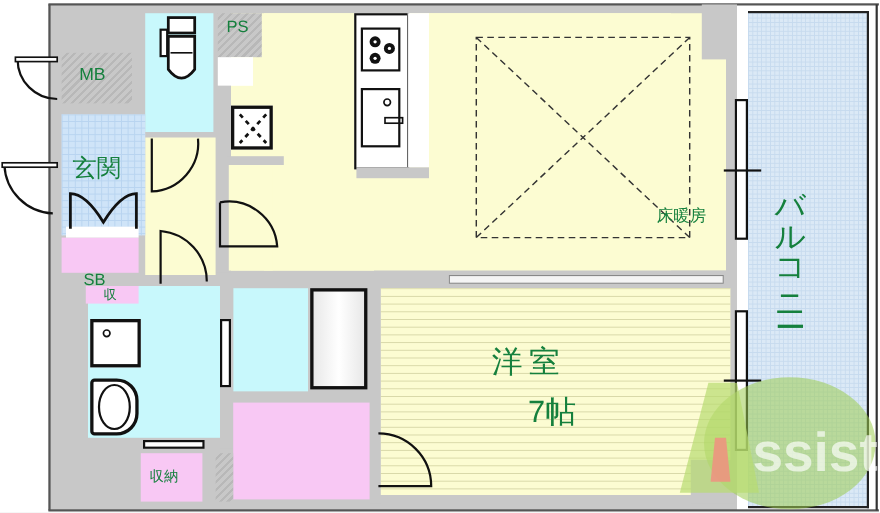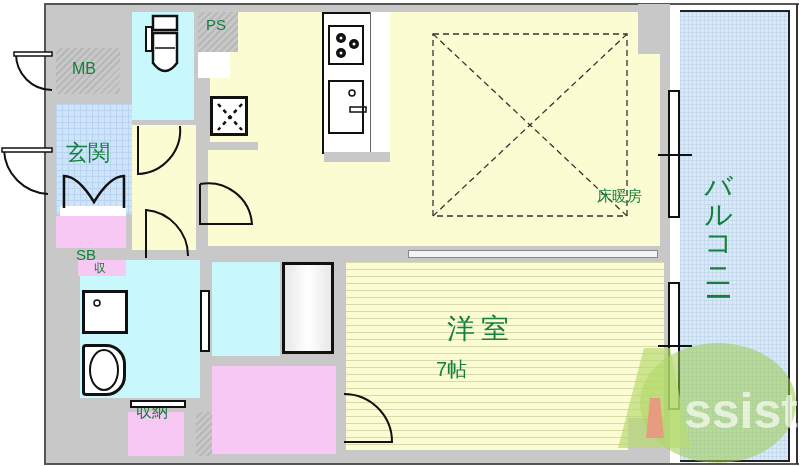--- a/index.html
+++ b/index.html
@@ -80,21 +80,21 @@
 
   <div class="abs wall" style="left:340px;top:246px;width:330px;height:16px;"></div>
   <div class="abs" style="left:408px;top:250px;width:250px;height:8px;background:#f4f4f4;border:1px solid #888;"></div>
 
   <div class="abs" style="left:668px;top:90px;width:12px;height:128px;border:2px solid #111;background:#fff;"></div>
   <div class="abs" style="left:658px;top:154px;width:34px;height:1.5px;background:#111;"></div>
 
   <div class="abs lined" style="left:346px;top:262px;width:318px;height:188px;"></div>
   <div class="abs wall" style="left:628px;top:418px;width:40px;height:40px;"></div>
   <div class="label" style="left:447px;top:310px;font-size:28px;letter-spacing:6px;">洋室</div>
-  <div class="label" style="left:436px;top:356px;font-size:20px;">7帖</div>
+  <div class="label" style="left:480px;top:356px;font-size:28px;">7帖</div>
   <div class="abs" style="left:668px;top:282px;width:12px;height:128px;border:2px solid #111;background:#fff;"></div>
   <div class="abs" style="left:658px;top:345px;width:34px;height:1.5px;background:#111;"></div>
 
   <div class="abs cyan" style="left:132px;top:12px;width:62px;height:108px;"></div>
   <div class="abs" style="left:145px;top:15px;width:40px;height:62px;">
     <svg width="40" height="62">
         <rect x="8" y="1" width="24" height="14" fill="#fff" stroke="#111" stroke-width="2.5"></rect>
         <rect x="1" y="12" width="6" height="24" fill="#fff" stroke="#111" stroke-width="2"></rect>
         <path d="M8 18 L32 18 L32 48 Q20 64 8 48 Z" fill="#fff" stroke="#111" stroke-width="2.5"></path>
         <line x1="10" y1="33" x2="30" y2="33" stroke="#111" stroke-width="1.5"></line>
@@ -131,21 +131,21 @@
   <div class="abs" style="left:282px;top:262px;width:52px;height:92px;border:3px solid #111;background:linear-gradient(90deg,#e8e8e8,#ffffff,#e8e8e8);"></div>
   <div class="abs wall" style="left:200px;top:258px;width:12px;height:150px;"></div>
   <div class="abs wall" style="left:336px;top:258px;width:10px;height:200px;"></div>
   <div class="abs" style="left:200px;top:290px;width:10px;height:62px;border:2px solid #111;background:#fff;"></div>
   <div class="abs wall" style="left:200px;top:356px;width:140px;height:10px;"></div>
 
   <div class="abs pink" style="left:212px;top:366px;width:124px;height:88px;"></div>
   <div class="abs hatch" style="left:196px;top:412px;width:16px;height:44px;"></div>
 
   <div class="abs pink" style="left:128px;top:412px;width:56px;height:44px;"></div>
-  <div class="label" style="left:136px;top:402px;font-size:16px;">収納</div>
+  <div class="label" style="left:136px;top:424px;font-size:13px;">収納</div>
   <div class="abs" style="left:130px;top:400px;width:56px;height:8px;border:2px solid #111;background:#fff;"></div>
 
   <svg style="left:0;top:146px;" width="56" height="56">
       <path d="M52 4 L4 4 A46 46 0 0 0 48 48" fill="none" stroke="#111" stroke-width="2"></path>
       <rect x="2" y="2" width="50" height="4" fill="#fff" stroke="#111" stroke-width="1.5"></rect>
     </svg>
   <svg style="left:12px;top:50px;" width="44" height="44">
       <path d="M40 4 L4 4 A36 36 0 0 0 40 40" fill="none" stroke="#111" stroke-width="2"></path>
       <rect x="2" y="2" width="38" height="4" fill="#fff" stroke="#111" stroke-width="1.5"></rect>
     </svg>

